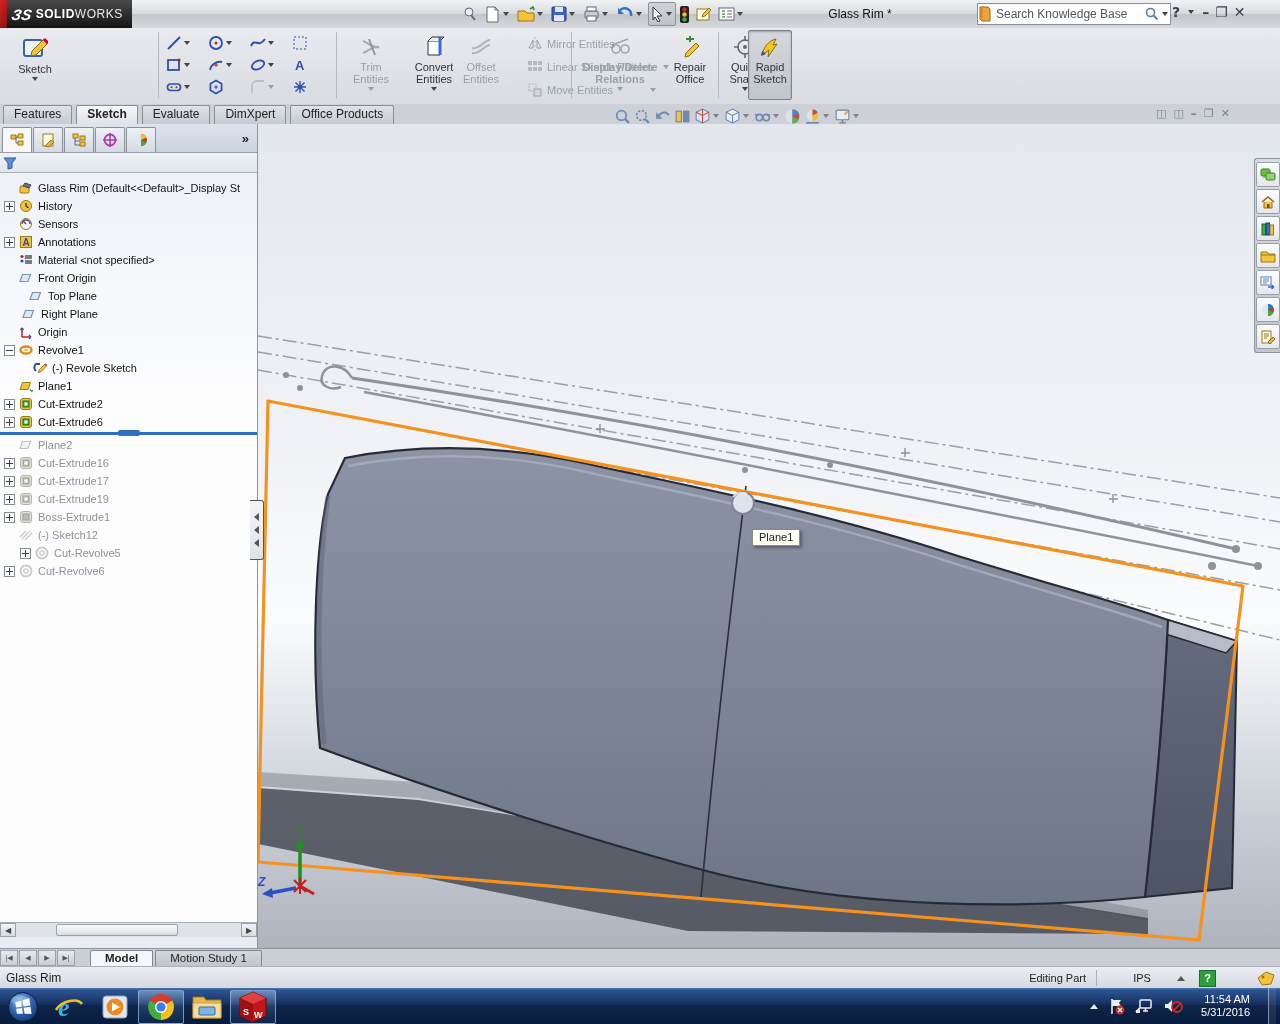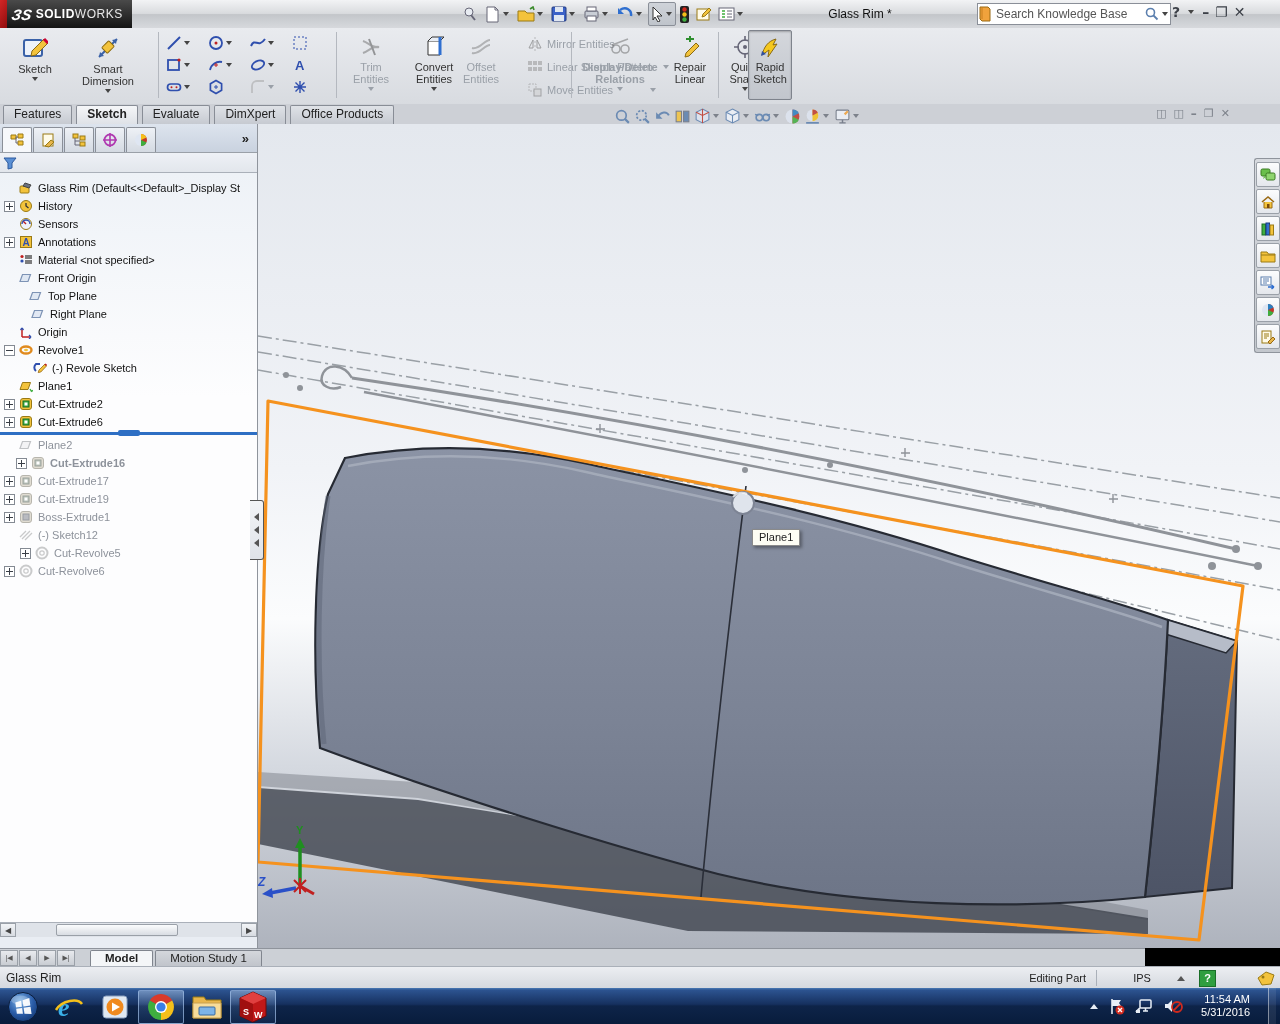--- a/index.html
+++ b/index.html
@@ -71,21 +71,21 @@
   #hthumb{width:120px;height:10px;background:linear-gradient(#fbfcfd,#d9dde3);border:1px solid #9aa0a8;border-radius:2px;margin-left:40px;}
   #splitter{left:250px;top:500px;width:13px;height:58px;background:linear-gradient(#f2f4f7,#dfe3e9);border:1px solid #555;border-left:none;border-radius:0 3px 3px 0;z-index:6;display:flex;flex-direction:column;align-items:center;justify-content:center;gap:5px;}
   #splitter i{width:0;height:0;border-top:4px solid transparent;border-bottom:4px solid transparent;border-right:5px solid #555;}
   
   #viewport{left:258px;top:124px;width:1022px;height:824px;overflow:hidden;}
   #tooltip{left:494px;top:405px;padding:1px 6px 2px;background:#fdfdf4;border:1px solid #8a8a8a;box-shadow:2px 2px 3px rgba(0,0,0,.35);font-size:11px;color:#222;}
   
   #taskpane{left:1254px;top:158px;width:26px;background:linear-gradient(#d8dbe0,#c3c7cd);border:1px solid #8f949c;border-right:none;border-radius:3px 0 0 3px;padding:3px 0;display:flex;flex-direction:column;gap:2px;align-items:center;z-index:6;}
   .tpbtn{width:22px;height:23px;background:linear-gradient(#fbfcfd,#e4e7ec);border:1px solid #9aa0a8;border-radius:2px;display:flex;align-items:center;justify-content:center;}
   
-  #modeltabs{left:0;top:948px;width:1145px;height:18px;background:#ccd0d6;border-top:1px solid #8f949c;display:flex;align-items:flex-end;}
+  #modeltabs{left:0;top:948px;width:1280px;height:18px;background:#ccd0d6;border-top:1px solid #8f949c;display:flex;align-items:flex-end;}
   .navb{width:16px;height:14px;margin:0 1px 1px 0;background:linear-gradient(#e8eaee,#c9cdd3);border:1px solid #9aa0a8;display:flex;align-items:center;justify-content:center;font-size:7px;color:#555;}
   .mtab{height:15px;padding:1px 14px 0;border:1px solid #80858e;border-bottom:none;background:linear-gradient(#d4d7dc,#bfc3ca);font-size:11.5px;border-radius:2px 2px 0 0;margin-right:2px;}
   .mtab.active{background:#f4f6f8;font-weight:bold;}
   #statusbar{left:0;top:966px;width:1280px;height:22px;background:linear-gradient(#eceef2,#d4d8de);border-top:1px solid #aab0b9;display:flex;align-items:center;}
   #statusbar .cellsep{width:1px;height:16px;background:#aab0b9;margin:0 10px;}
   #taskbar{left:0;top:988px;width:1280px;height:36px;background:linear-gradient(#4a7ab5 0%,#2c5390 6%,#16305f 45%,#0e2449 50%,#081c3c 100%);display:flex;align-items:center;}
   .tslot{width:46px;height:34px;display:flex;align-items:center;justify-content:center;margin-top:1px;border-radius:2px;}
   .tslot.open{background:linear-gradient(rgba(190,215,245,.45),rgba(90,130,190,.25) 50%,rgba(30,60,110,.3));border:1px solid rgba(160,190,230,.7);box-sizing:border-box;}
   #tray{margin-left:auto;display:flex;align-items:center;gap:10px;padding-right:4px;color:#fff;}
   #clock{text-align:right;font-size:11px;line-height:13px;color:#fff;padding:0 8px;}
@@ -203,29 +203,20 @@
   <div id="ribbon" class="abs">
     <div class="bigbtn" style="left:6px;width:58px;">
       <svg width="26" height="26" viewBox="0 0 26 26">
           <rect x="2" y="5" width="18" height="16" rx="2" fill="#eef3fa" stroke="#3b62a8" stroke-width="2"></rect>
           <path d="M22 4L10 16l-1 5 5-1L26 8z" fill="#f3c33c" stroke="#8a6a14"></path>
           <path d="M22 4l4 4" stroke="#c03" stroke-width="3"></path>
         </svg>
       <span class="lbl">Sketch</span>
         <span class="caret"></span>
     </div>
-    <div class="bigbtn" style="left:66px;width:84px;">
-      <svg width="26" height="26" viewBox="0 0 26 26">
-          <path d="M4 22L22 4" stroke="#3b62a8" stroke-width="2"></path>
-          <path d="M4 22l5-1-4-4zM22 4l-5 1 4 4z" fill="#3b62a8"></path>
-          <rect x="8" y="8" width="10" height="8" rx="1" fill="#f3c33c" stroke="#8a6a14" transform="rotate(-45 13 12)"></rect>
-        </svg>
-      <span class="lbl">Smart Dimension</span>
-        <span class="caret"></span>
-    </div>
     <div class="rsep" style="left:158px;"></div>
     <div id="entgrid">
         <span class="entcell">
           <svg width="16" height="16" viewBox="0 0 16 16">
             <path d="M2 14L14 2" stroke="#2f4fae" stroke-width="2"></path>
           </svg>
           <span class="caret"></span>
         </span>
         <span class="entcell">
           <svg width="16" height="16" viewBox="0 0 16 16">
@@ -357,21 +348,21 @@
           <path d="M12 14h1M4 10l16-6" stroke="#556" stroke-width="1.6"></path>
         </svg>
       <span class="lbl">Display/Delete Relations</span>
         <span class="caret" style="border-top-color:#9aa0a8;"></span>
     </div>
     <div class="bigbtn" style="left:666px;width:48px;">
       <svg width="24" height="24" viewBox="0 0 24 24">
           <path d="M8 4h8M12 1v6" stroke="#2f8f2f" stroke-width="2"></path>
           <path d="M18 8L8 18l-1 4 4-1L21 11z" fill="#f3c33c" stroke="#8a6a14"></path>
         </svg>
-      <span class="lbl">Repair Linear</span>
+      <span class="lbl">Repair Office</span>
     </div>
     <div class="rsep" style="left:718px;"></div>
     <div class="bigbtn" style="left:722px;width:46px;">
       <svg width="24" height="24" viewBox="0 0 24 24">
           <circle cx="12" cy="12" r="7" fill="none" stroke="#667" stroke-width="1.6"></circle>
           <circle cx="12" cy="12" r="2" fill="#667"></circle>
           <path d="M12 1v5M12 18v5M1 12h5M18 12h5" stroke="#667" stroke-width="1.6"></path>
         </svg>
       <span class="lbl">Quick Snaps</span>
         <span class="caret"></span>
@@ -662,21 +653,21 @@
         </div>
         <div class="trow" style="padding-left: 14px;">
           <span class="exp none"></span>
           <span class="ti">
             <svg width="14" height="14" viewBox="0 0 14 14">
               <path d="M3.5 3.5h8l-2.5 7h-8z" fill="rgba(160,185,220,.25)" stroke="#7d93b5" stroke-width="1.2"></path>
             </svg>
           </span>
           <span class="lbl">Top Plane</span>
         </div>
-        <div class="trow" style="padding-left: 16px;">
+        <div class="trow" style="padding-left: 7px;">
           <span class="exp none"></span>
           <span class="ti">
             <svg width="14" height="14" viewBox="0 0 14 14">
               <path d="M3.5 3.5h8l-2.5 7h-8z" fill="rgba(160,185,220,.25)" stroke="#7d93b5" stroke-width="1.2"></path>
             </svg>
           </span>
           <span class="lbl">Right Plane</span>
         </div>
         <div class="trow" style="padding-left: 4px;">
           <span class="exp none"></span>
@@ -744,21 +735,21 @@
         <div id="rollback"></div>
         <div class="trow gray" style="padding-left: 4px;">
           <span class="exp none"></span>
           <span class="ti">
             <svg width="14" height="14" viewBox="0 0 14 14">
               <path d="M3.5 3.5h8l-2.5 7h-8z" fill="rgba(160,185,220,.25)" stroke="#7d93b5" stroke-width="1.2"></path>
             </svg>
           </span>
           <span class="lbl">Plane2</span>
         </div>
-        <div class="trow gray" style="padding-left: 16px; font-weight: bold;">
+        <div class="trow gray" style="padding-left: 4px;">
           <span class="exp plus"></span>
           <span class="ti">
             <svg width="14" height="14" viewBox="0 0 14 14">
               <rect x="1.5" y="1.5" width="11" height="11" rx="2.5" fill="#f3c33c" stroke="#9a7a14"></rect>
               <rect x="4" y="4" width="6" height="6" fill="#3fae3f" stroke="#1a6e28"></rect>
               <rect x="5.5" y="5.5" width="3" height="3" fill="#fff"></rect>
             </svg>
           </span>
           <span class="lbl">Cut-Extrude16</span>
         </div>

